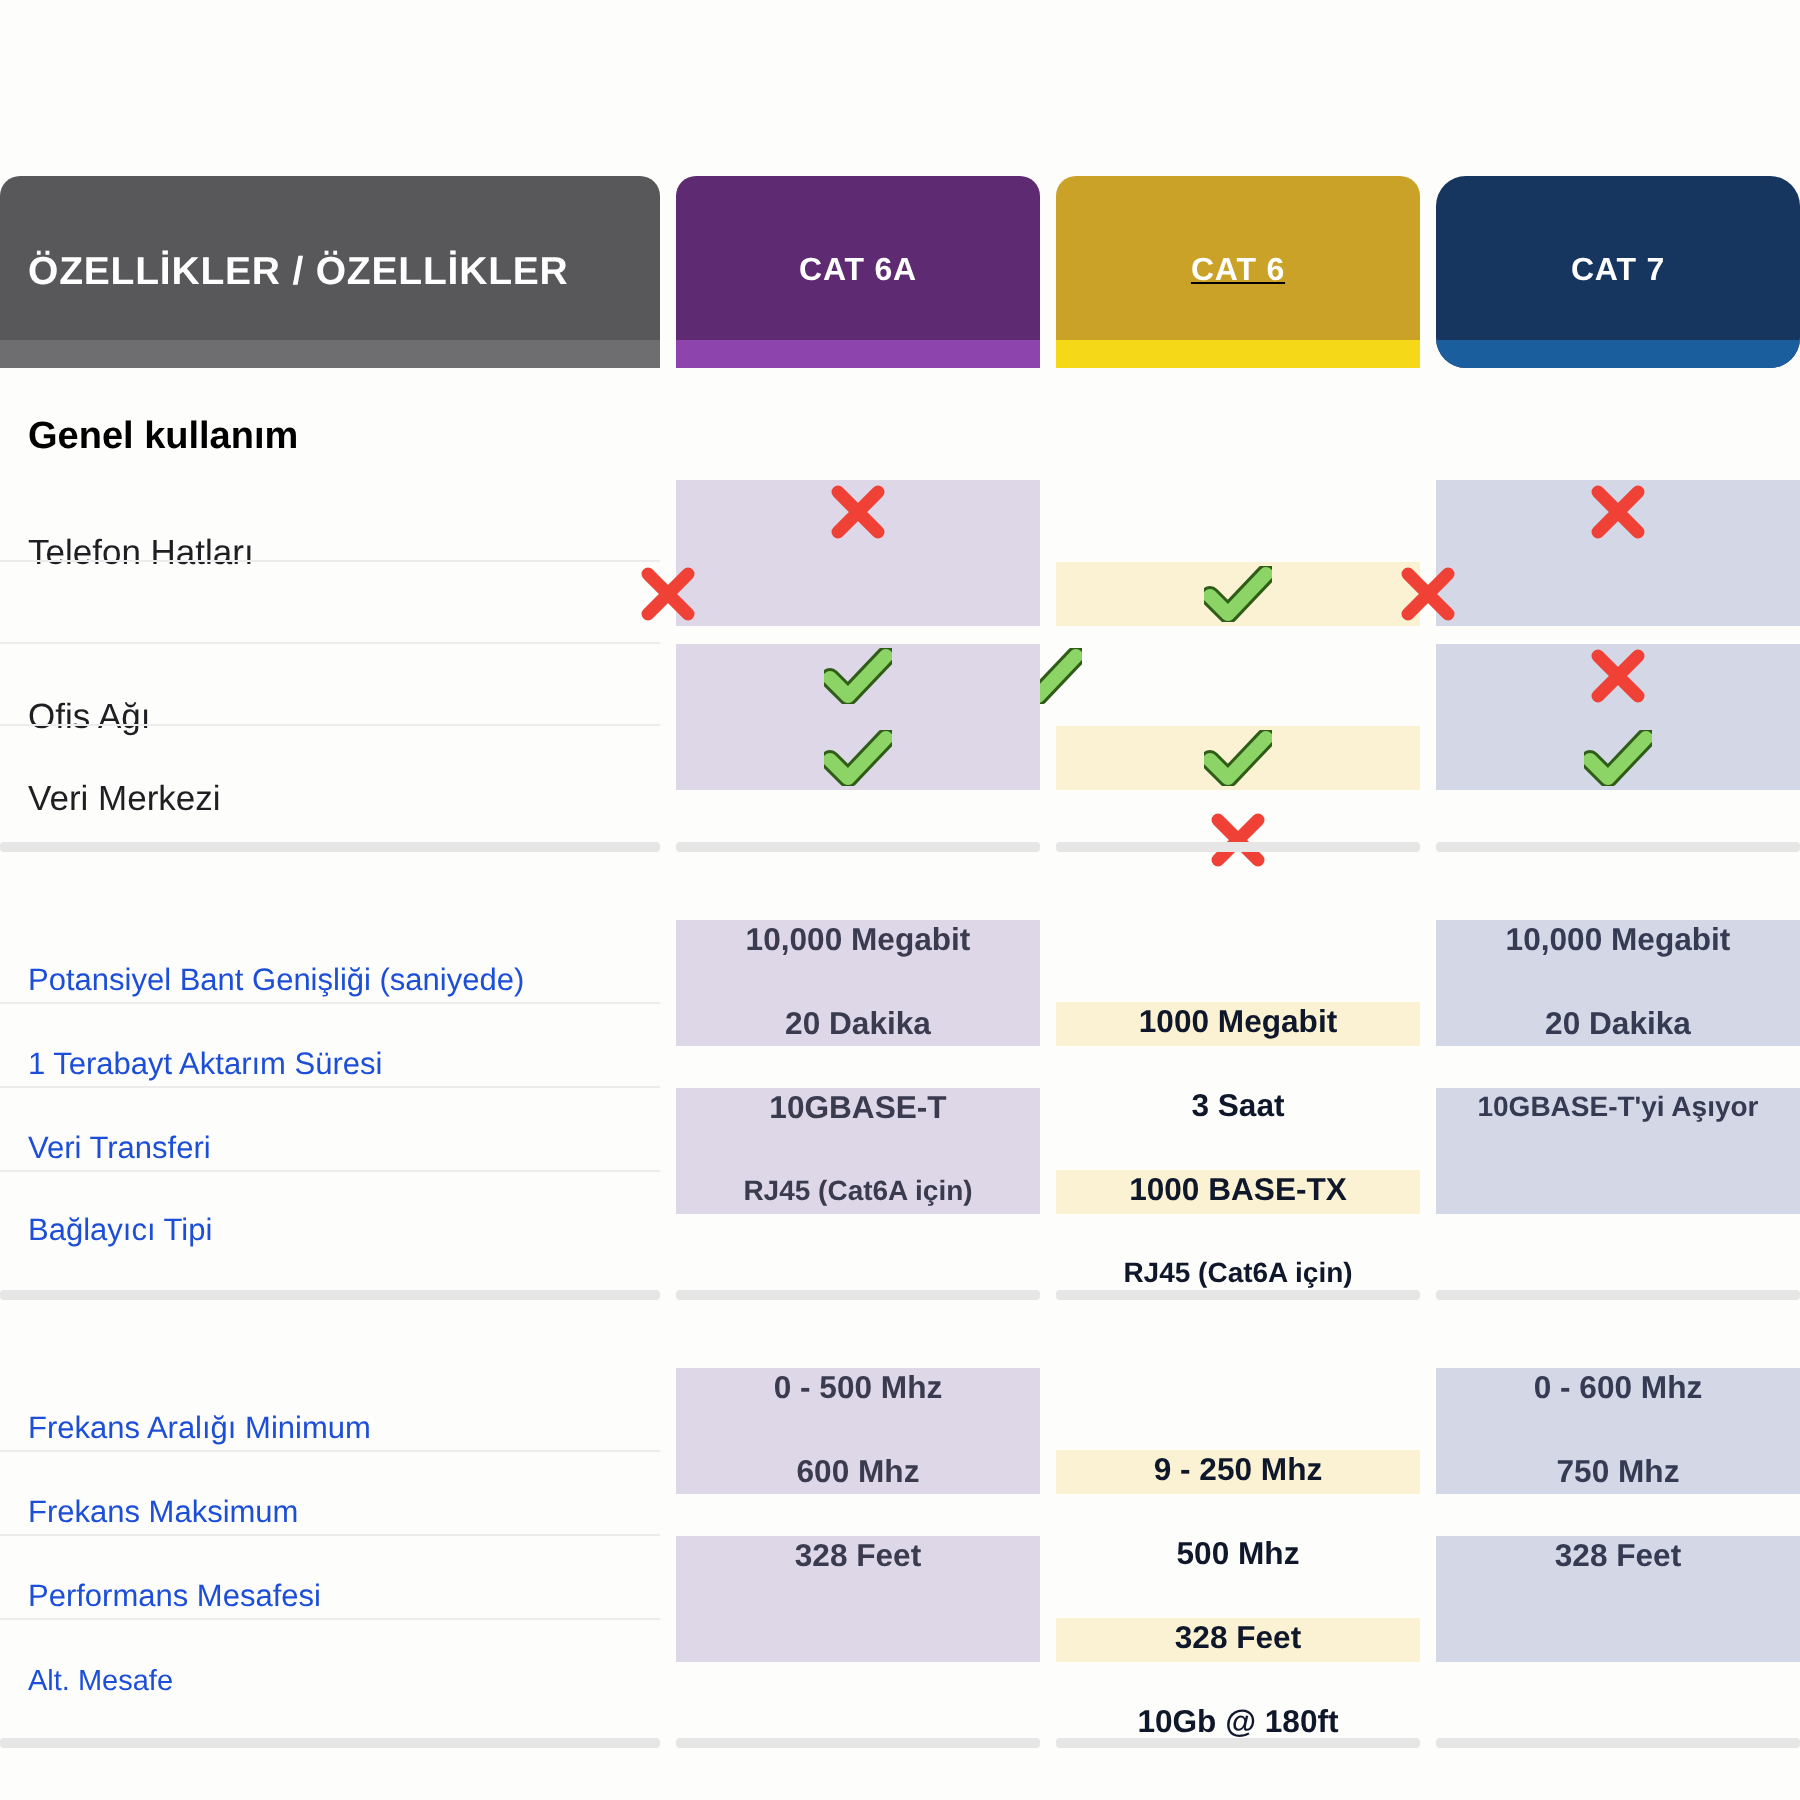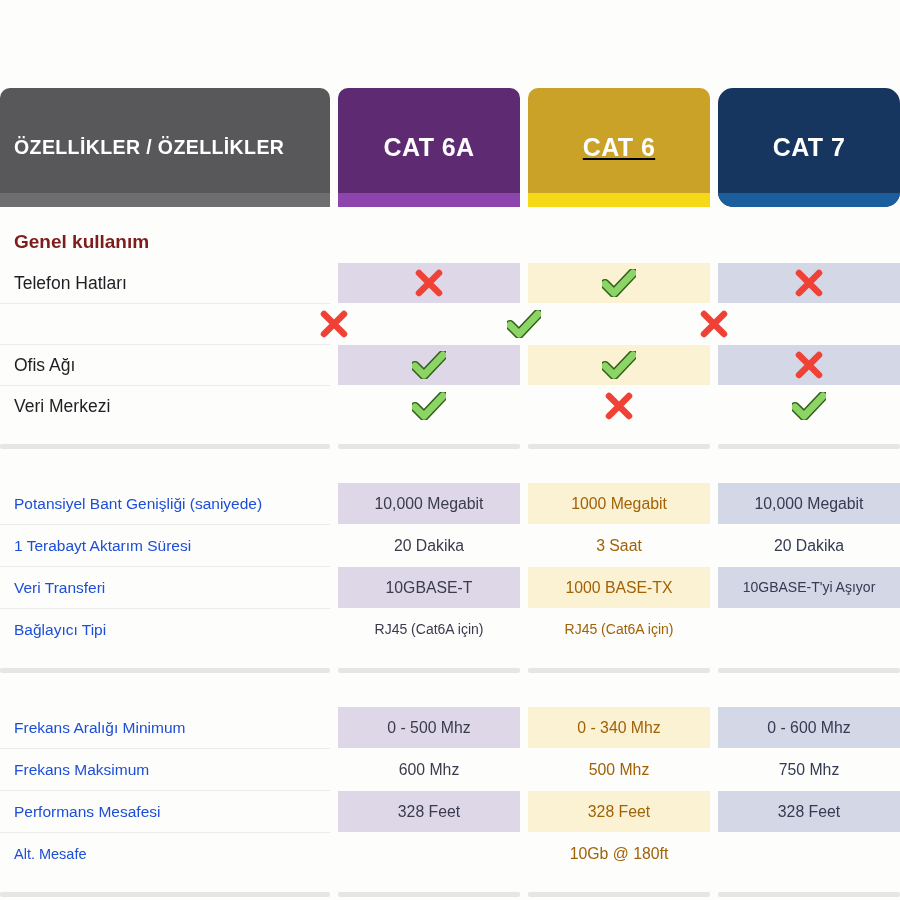--- a/index.html
+++ b/index.html
@@ -23,21 +23,21 @@
   
   .grid-row {
     display: grid;
     grid-template-columns: 330px 8px 182px 8px 182px 8px 182px;
     align-items: stretch;
   }
 
   
   #header-row {
     margin-top: 88px;
-    height: 119px;
+    height: 96px;
   }
   .hdr {
     position: relative;
     border-radius: 10px 10px 0 0;
     display: flex;
     align-items: center;
     overflow: hidden;
   }
   .hdr .hdr-label {
     font-weight: bold;
@@ -54,21 +54,21 @@
     background: #58585a;
   }
   #hdr-features .hdr-label {
     font-size: 19.5px;
     padding-left: 14px;
     text-align: left;
   }
   #hdr-features .hdr-accent { background: #6e6e70; }
 
   .hdr-cat .hdr-label {
-    font-size: 25px;
+    font-size: 16px;
     text-align: center;
   }
   #hdr-cat6a { background: #5e2a72; }
   #hdr-cat6a .hdr-accent { background: #8e44ad; }
   #hdr-cat6  { background: #c9a227; text-decoration: underline; }
   #hdr-cat6 .hdr-accent  { background: #f5d818; }
   #hdr-cat7  { background: #16355f; border-radius: 15px; }
   #hdr-cat7 .hdr-accent  { background: #1b5e9e; }
 
   
@@ -79,21 +79,21 @@
   .sep-row .bar { height: 5px; background: #e6e6e6; border-radius: 2px; }
   .sep-row .gap { background: transparent; }
 
   .gap-block { height: 34px; }
   .gap-block-sm { height: 18px; }
 
   
   .section-title {
     font-size: 19px;
     font-weight: bold;
-    color: #7f1d1d;
+    color: #000000;
     padding: 6px 0 10px 14px;
   }
 
   
   .drow { height: 40px; }
   .drow.tall { height: 41px; }
 
   .rowlabel {
     display: flex;
     align-items: center;
@@ -105,36 +105,35 @@
     color: #1d4ed8;
     font-weight: normal;
     font-size: 15.5px;
   }
   .rowlabel.red.small {
     font-size: 14.5px;
   }
 
   .cell {
     display: flex;
-    align-items: center;
     justify-content: center;
     text-align: center;
     font-size: 15.8px;
-    font-weight: normal;
+    font-weight: bold;
     line-height: 1.12;
     padding: 2px 4px;
   }
   .cell.shade-6a { background: #ddd7e8; }
   .cell.shade-6  { background: #fbf2d4; }
   .cell.shade-7  { background: #d3d7e6; }
 
   .cell.plain { background: transparent; }
 
   .txt-6a { color: #3b3b4f; }
-  .txt-6  { color: #a16207; }
+  .txt-6  { color: #0f172a; margin-top: 41px; }
   .txt-7  { color: #343b52; }
 
   .cell.two-line { font-size: 14px; }
 
   
   .ico { display: block; }
   .ico svg { display: block; }
 
   
   .hairline-row { display: grid; grid-template-columns: 330px 8px 182px 8px 182px 8px 182px; }
@@ -421,21 +420,21 @@
       </div>
       <div class="gap-block"></div>
       <div class="grid-row drow tall">
         <div class="rowlabel red">Frekans Aralığı Minimum</div>
         <div class="gap"></div>
         <div class="cell shade-6a txt-6a">
           <span>0 - 500 Mhz</span>
         </div>
         <div class="gap"></div>
         <div class="cell shade-6 txt-6">
-          <span>0 - 340 Mhz</span>
+          <span>9 - 250 Mhz</span>
         </div>
         <div class="gap"></div>
         <div class="cell shade-7 txt-7">
           <span>0 - 600 Mhz</span>
         </div>
       </div>
       <div class="hairline-row">
         <div class="hl"></div>
         <div class="hl blank"></div>
         <div class="hl blank"></div>

